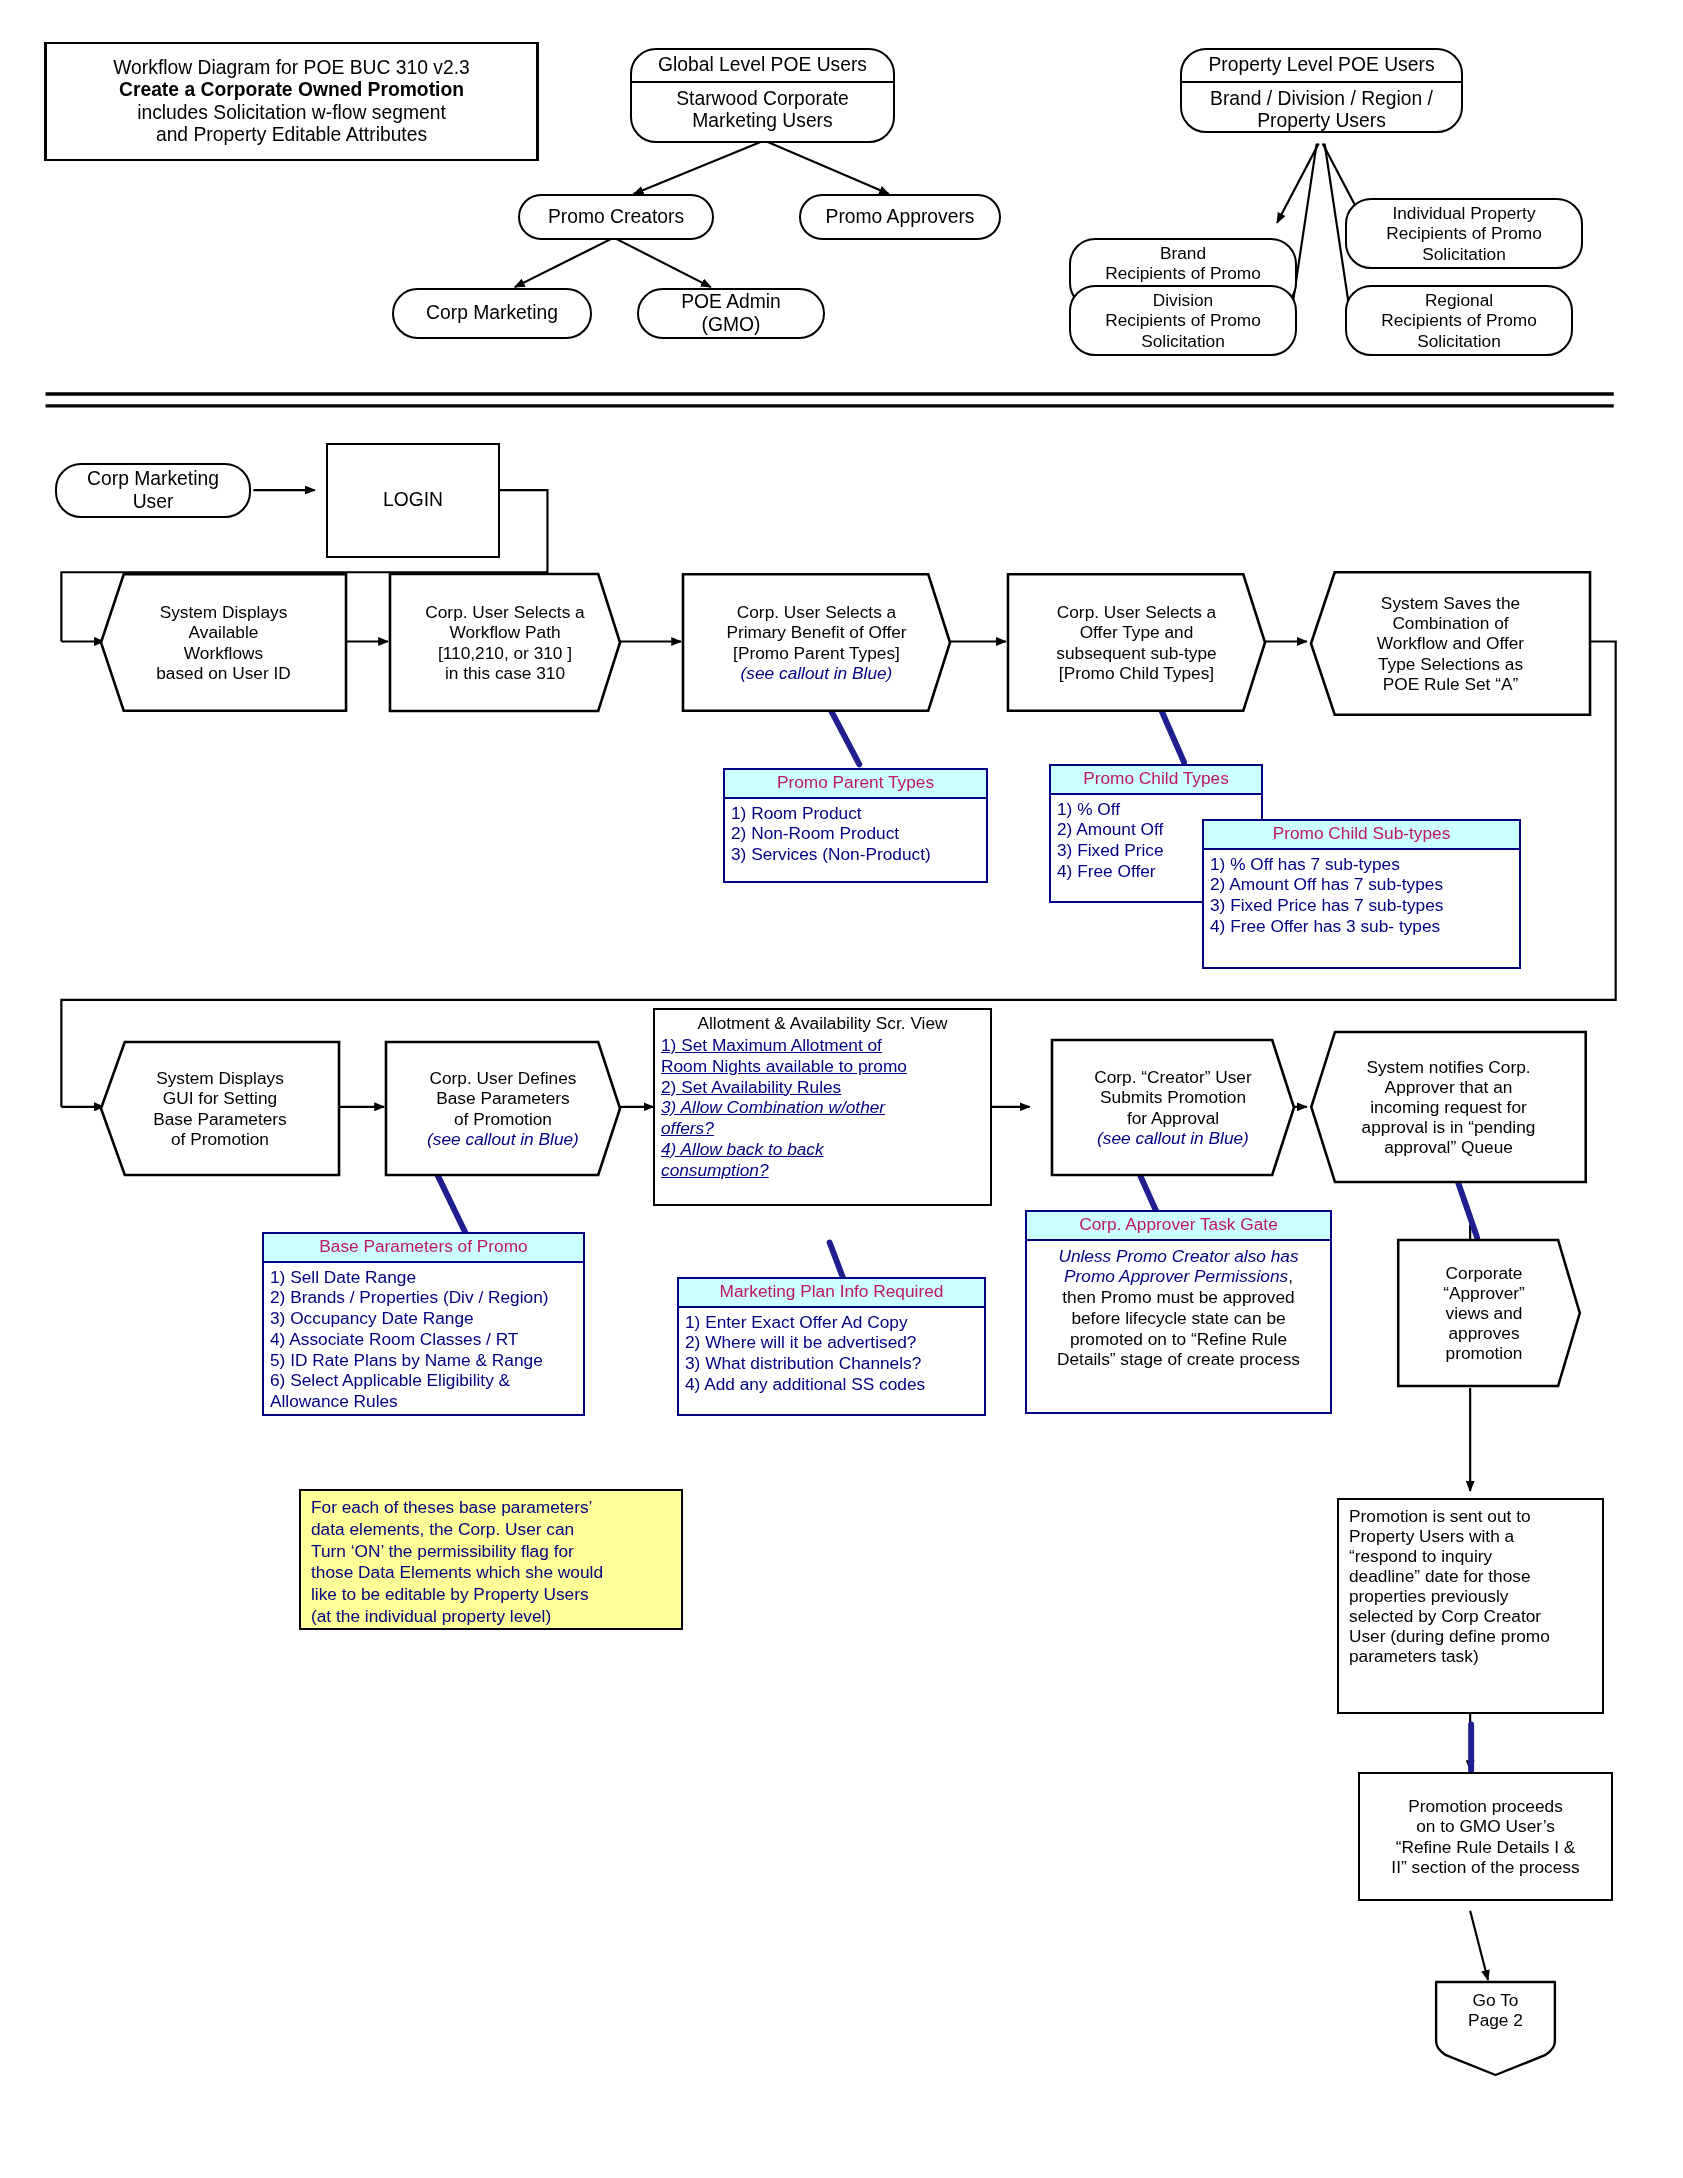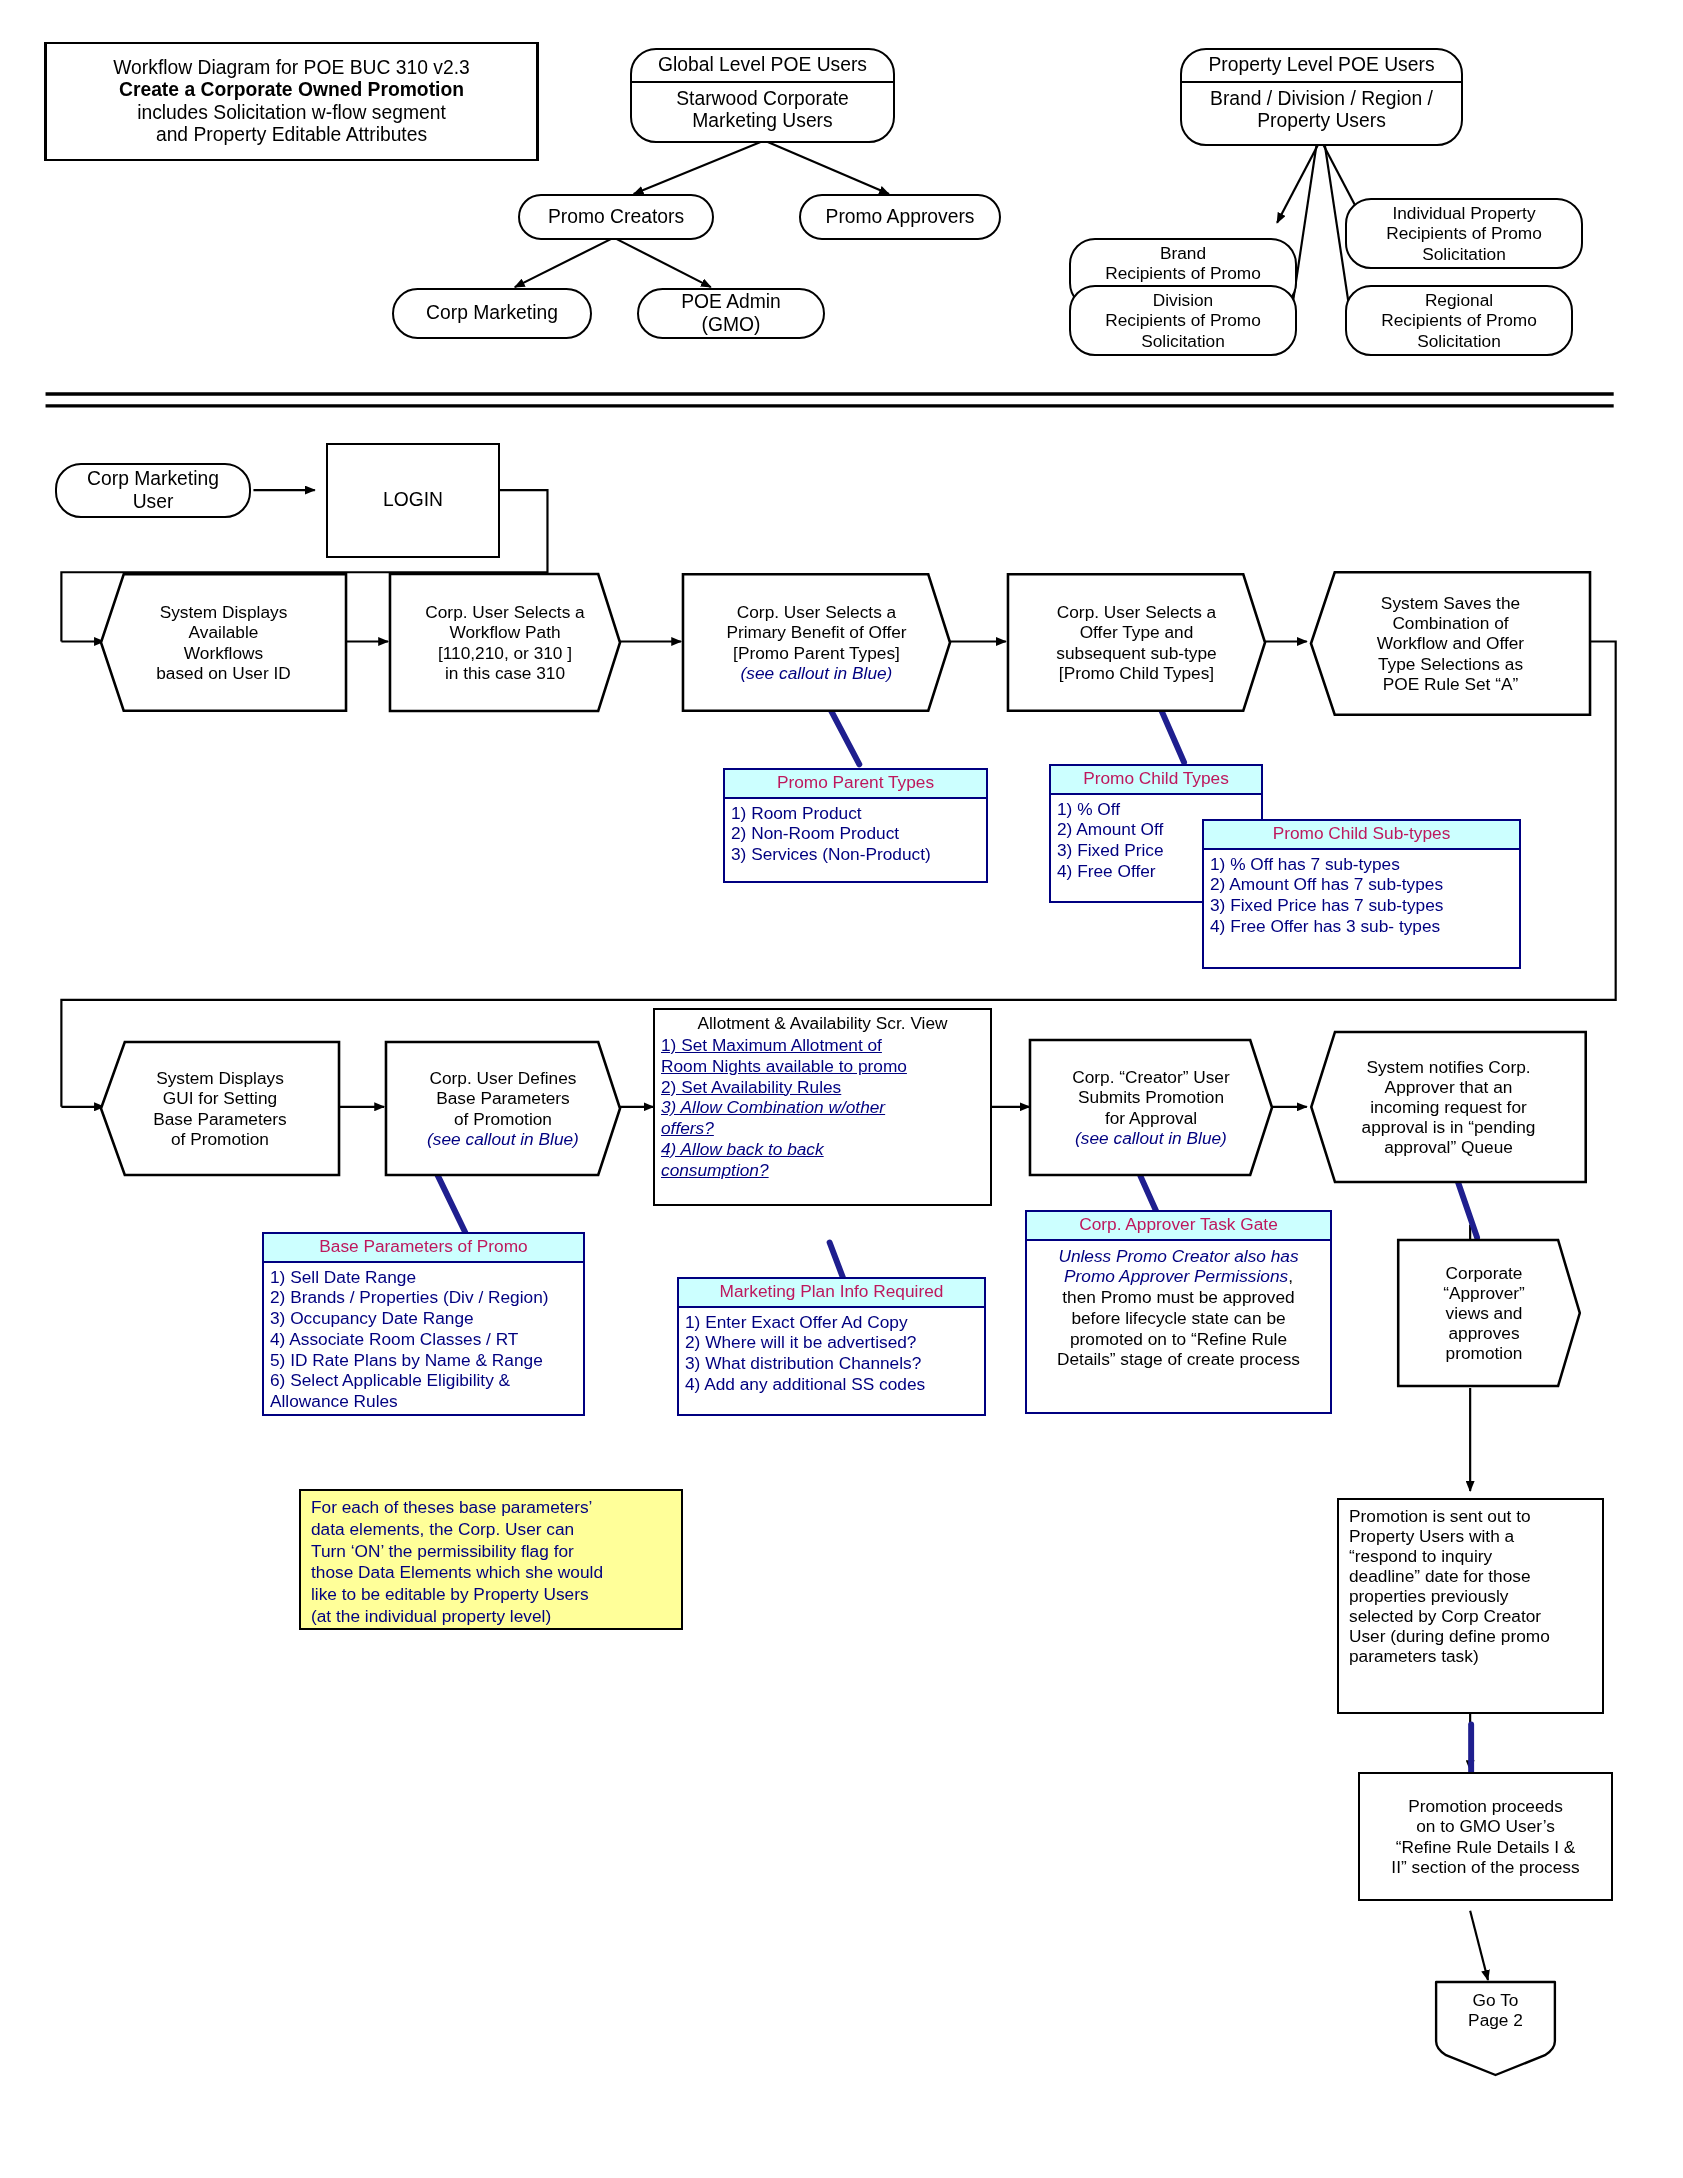--- a/index.html
+++ b/index.html
@@ -151,21 +151,21 @@
     <div class="inner">Corp Marketing</div>
   </div>
 
   <div class="node rounded t19" style="left:637px;top:288px;width:188px;height:51px;">
     <div class="inner">
       <div>POE Admin</div>
       <div>(GMO)</div>
     </div>
   </div>
 
-  <div class="split t19" style="left:1180px;top:48px;width:283px;height:98px;">
+  <div class="split t19" style="left:1180px;top:48px;width:283px;height:85px;">
     <div class="hd">Property Level POE Users</div>
     <div class="bd">
       <div>Brand / Division / Region /</div>
       <div>Property Users</div>
     </div>
   </div>
 
   <div class="node rounded t17" style="left:1069px;top:198px;width:228px;height:71px;margin-top:40px;">
     <div class="inner">
       <div>Brand</div>
@@ -343,21 +343,21 @@
       <div>1) Set Maximum Allotment of</div>
       <div>Room Nights available to promo</div>
       <div>2) Set Availability Rules</div>
       <div class="ital">3) Allow Combination w/other</div>
       <div class="ital">offers?</div>
       <div class="ital">4) Allow back to back</div>
       <div class="ital">consumption?</div>
     </div>
   </div>
 
-  <div class="chev t17" style="left:1028px;top:1038px;width:246px;height:139px;">
+  <div class="chev t17" style="left:1050px;top:1038px;width:246px;height:139px;">
     <svg viewBox="0 0 248 140" width="246" height="139" style="position:absolute;left:0;top:0;">
       <path d="M2,2 L224,2 L246,70 L224,138 L2,138 Z" fill="#fff" stroke="#000" stroke-width="2.6" stroke-linejoin="miter"></path>
     </svg>
     <div class="lbl">
         <span>
       <div>Corp. “Creator” User</div>
       <div>Submits Promotion</div>
       <div>for Approval</div>
       <div class="bluei">(see callout in Blue)</div>
     </span>

